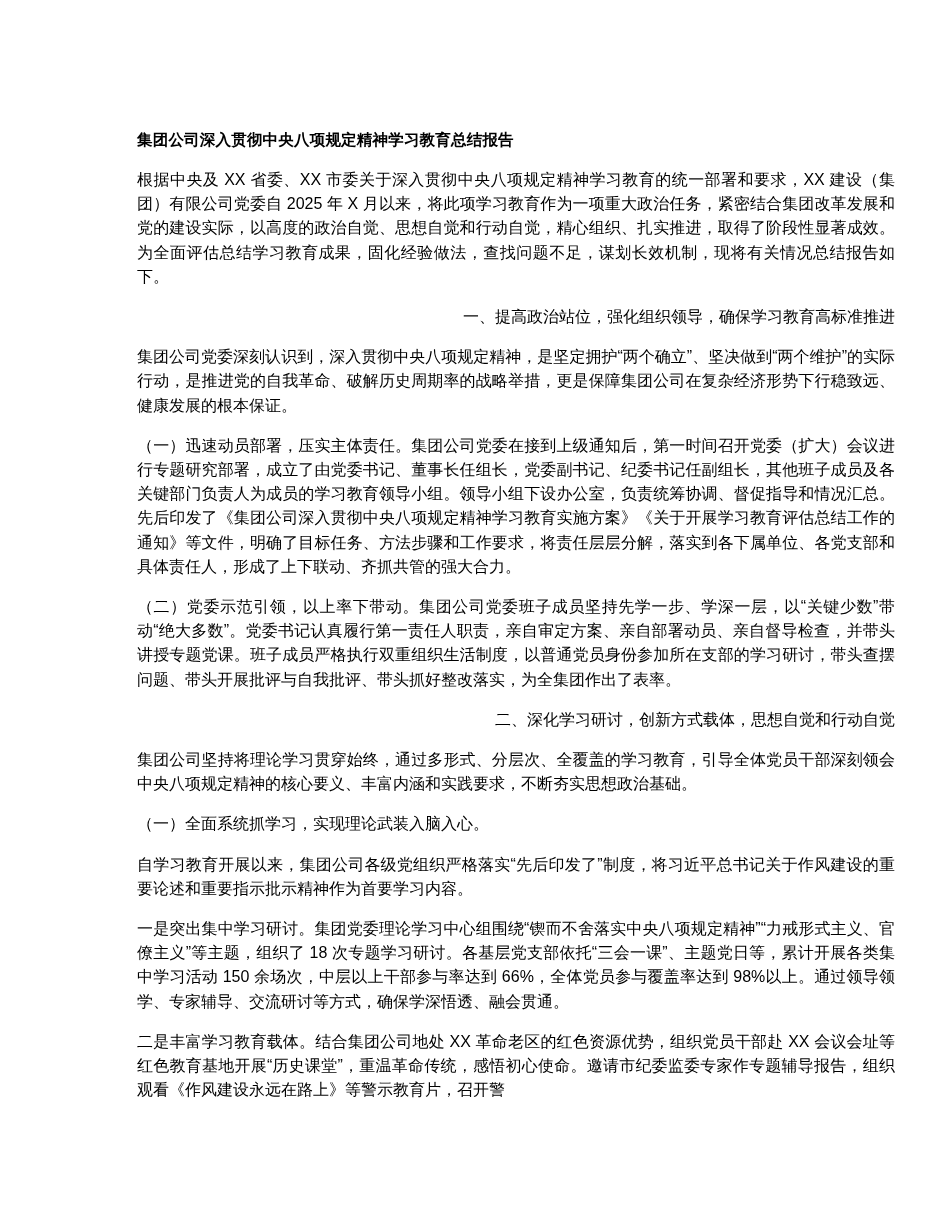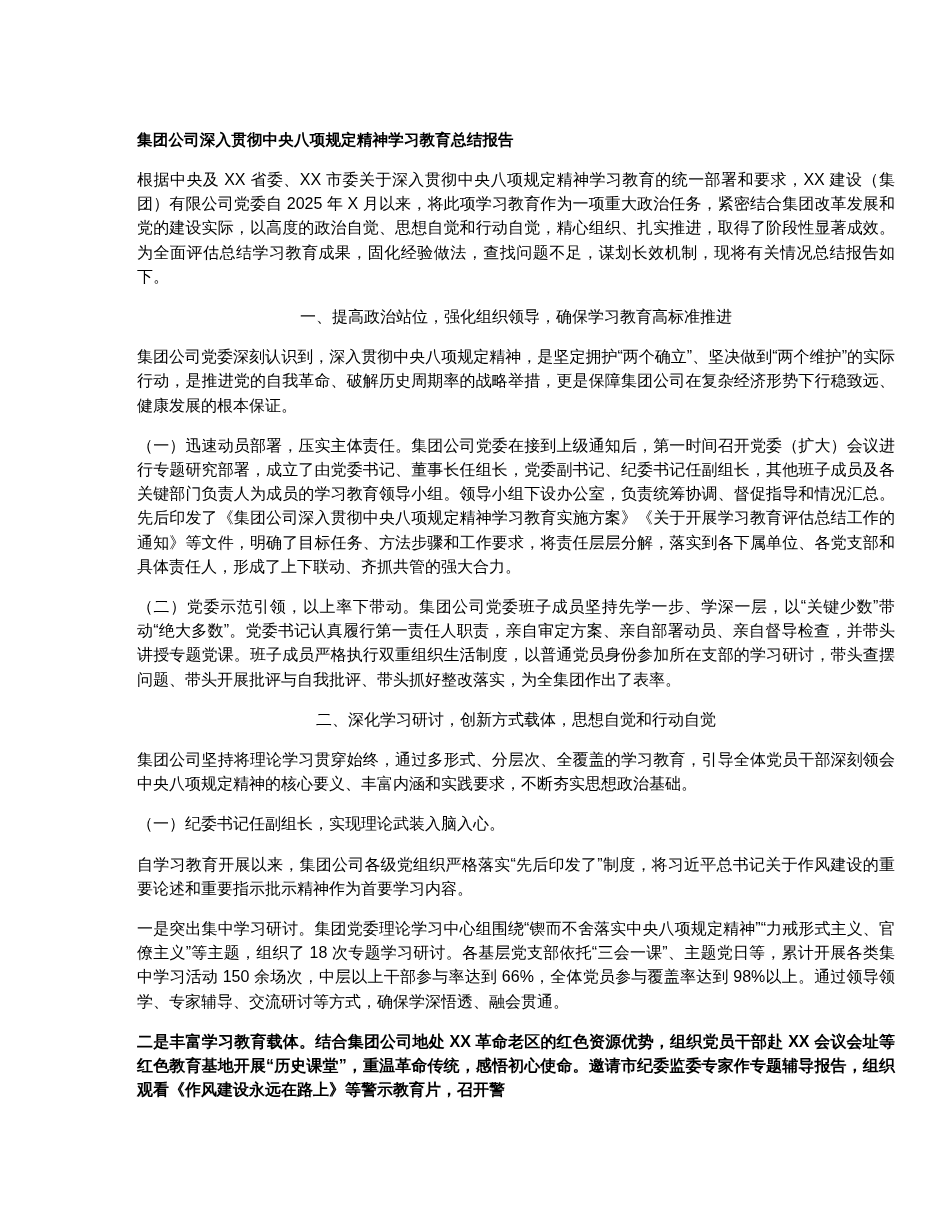--- a/index.html
+++ b/index.html
@@ -36,28 +36,27 @@
     font-size: 16px;
     font-weight: normal;
     line-height: 24.2px;
     margin: 0 0 16px 0;
     text-align: justify;
     text-justify: inter-ideograph;
     letter-spacing: 0px;
     word-break: break-all;
   }
   .para.heading {
-    text-align: center;
+    text-align: right;
   }
   .para.short {
     text-align: left;
   }
   .para:last-child {
     margin-bottom: 0;
-    font-weight: bold;
   }
 </style>
 </head>
 <body>
 
 <div class="page">
 
   <h1 class="doc-title">集团公司深入贯彻中央八项规定精神学习教育总结报告</h1>
 
   <p class="para">根据中央及 XX 省委、XX 市委关于深入贯彻中央八项规定精神学习教育的统一部署和要求，XX 建设（集团）有限公司党委自 2025 年 X 月以来，将此项学习教育作为一项重大政治任务，紧密结合集团改革发展和党的建设实际，以高度的政治自觉、思想自觉和行动自觉，精心组织、扎实推进，取得了阶段性显著成效。为全面评估总结学习教育成果，固化经验做法，查找问题不足，谋划长效机制，现将有关情况总结报告如下。</p>
@@ -67,21 +66,21 @@
   <p class="para">集团公司党委深刻认识到，深入贯彻中央八项规定精神，是坚定拥护“两个确立”、坚决做到“两个维护”的实际行动，是推进党的自我革命、破解历史周期率的战略举措，更是保障集团公司在复杂经济形势下行稳致远、健康发展的根本保证。</p>
 
   <p class="para">（一）迅速动员部署，压实主体责任。集团公司党委在接到上级通知后，第一时间召开党委（扩大）会议进行专题研究部署，成立了由党委书记、董事长任组长，党委副书记、纪委书记任副组长，其他班子成员及各关键部门负责人为成员的学习教育领导小组。领导小组下设办公室，负责统筹协调、督促指导和情况汇总。先后印发了《集团公司深入贯彻中央八项规定精神学习教育实施方案》《关于开展学习教育评估总结工作的通知》等文件，明确了目标任务、方法步骤和工作要求，将责任层层分解，落实到各下属单位、各党支部和具体责任人，形成了上下联动、齐抓共管的强大合力。</p>
 
   <p class="para">（二）党委示范引领，以上率下带动。集团公司党委班子成员坚持先学一步、学深一层，以“关键少数”带动“绝大多数”。党委书记认真履行第一责任人职责，亲自审定方案、亲自部署动员、亲自督导检查，并带头讲授专题党课。班子成员严格执行双重组织生活制度，以普通党员身份参加所在支部的学习研讨，带头查摆问题、带头开展批评与自我批评、带头抓好整改落实，为全集团作出了表率。</p>
 
   <p class="para heading">二、深化学习研讨，创新方式载体，思想自觉和行动自觉</p>
 
   <p class="para">集团公司坚持将理论学习贯穿始终，通过多形式、分层次、全覆盖的学习教育，引导全体党员干部深刻领会中央八项规定精神的核心要义、丰富内涵和实践要求，不断夯实思想政治基础。</p>
 
-  <p class="para short">（一）纪委书记任副组长，实现理论武装入脑入心。</p>
+  <p class="para short">（一）全面系统抓学习，实现理论武装入脑入心。</p>
 
   <p class="para">自学习教育开展以来，集团公司各级党组织严格落实“先后印发了”制度，将习近平总书记关于作风建设的重要论述和重要指示批示精神作为首要学习内容。</p>
 
   <p class="para">一是突出集中学习研讨。集团党委理论学习中心组围绕“锲而不舍落实中央八项规定精神”“力戒形式主义、官僚主义”等主题，组织了 18 次专题学习研讨。各基层党支部依托“三会一课”、主题党日等，累计开展各类集中学习活动 150 余场次，中层以上干部参与率达到 66%，全体党员参与覆盖率达到 98%以上。通过领导领学、专家辅导、交流研讨等方式，确保学深悟透、融会贯通。</p>
 
   <p class="para">二是丰富学习教育载体。结合集团公司地处 XX 革命老区的红色资源优势，组织党员干部赴 XX 会议会址等红色教育基地开展“历史课堂”，重温革命传统，感悟初心使命。邀请市纪委监委专家作专题辅导报告，组织观看《作风建设永远在路上》等警示教育片，召开警</p>
 
 </div>
 
 </body></html>

